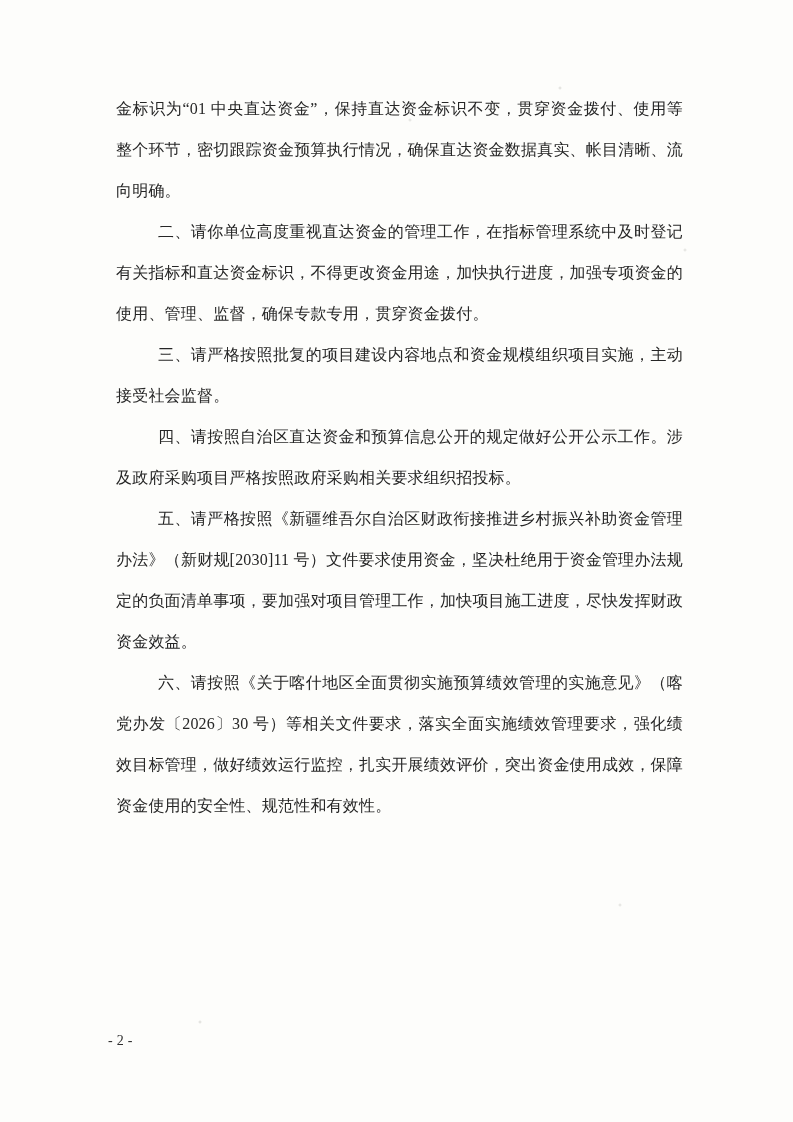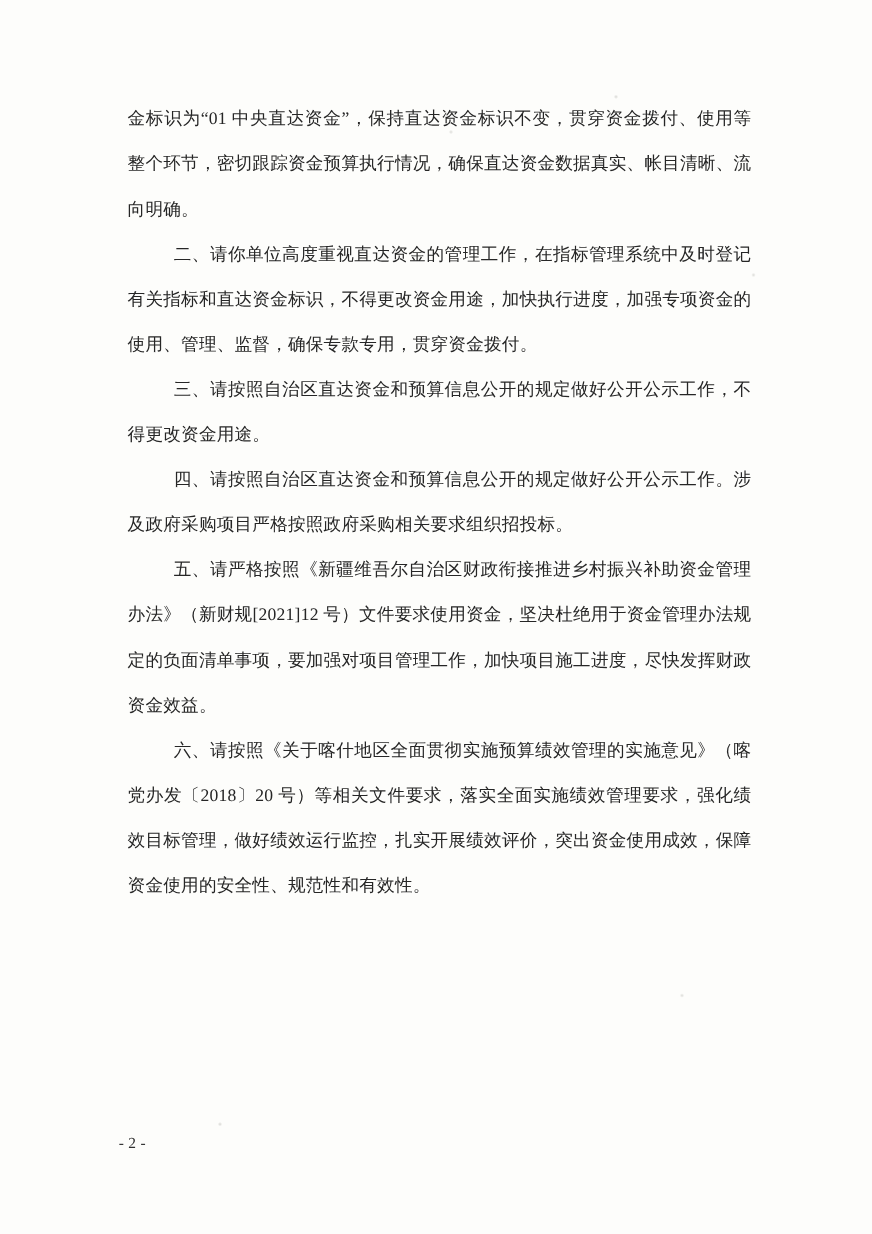--- a/index.html
+++ b/index.html
@@ -55,19 +55,19 @@
   }
 </style>
 </head>
 <body>
 
 <div class="paper">
   <main class="body-text">
 
   <p>金标识为“01 中央直达资金”，保持直达资金标识不变，贯穿资金拨付、使用等整个环节，密切跟踪资金预算执行情况，确保直达资金数据真实、帐目清晰、流向明确。</p>
       <p class="indent">二、请你单位高度重视直达资金的管理工作，在指标管理系统中及时登记有关指标和直达资金标识，不得更改资金用途，加快执行进度，加强专项资金的使用、管理、监督，确保专款专用，贯穿资金拨付。</p>
-      <p class="indent">三、请按照自治区直达资金和预算信息公开的规定做好公开公示工作，不得更改资金用途。</p>
+      <p class="indent">三、请严格按照批复的项目建设内容地点和资金规模组织项目实施，主动接受社会监督。</p>
       <p class="indent">四、请按照自治区直达资金和预算信息公开的规定做好公开公示工作。涉及政府采购项目严格按照政府采购相关要求组织招投标。</p>
-      <p class="indent">五、请严格按照《新疆维吾尔自治区财政衔接推进乡村振兴补助资金管理办法》（新财规[2021]12 号）文件要求使用资金，坚决杜绝用于资金管理办法规定的负面清单事项，要加强对项目管理工作，加快项目施工进度，尽快发挥财政资金效益。</p>
-      <p class="indent">六、请按照《关于喀什地区全面贯彻实施预算绩效管理的实施意见》（喀党办发〔2018〕20 号）等相关文件要求，落实全面实施绩效管理要求，强化绩效目标管理，做好绩效运行监控，扎实开展绩效评价，突出资金使用成效，保障资金使用的安全性、规范性和有效性。</p>
+      <p class="indent">五、请严格按照《新疆维吾尔自治区财政衔接推进乡村振兴补助资金管理办法》（新财规[2030]11 号）文件要求使用资金，坚决杜绝用于资金管理办法规定的负面清单事项，要加强对项目管理工作，加快项目施工进度，尽快发挥财政资金效益。</p>
+      <p class="indent">六、请按照《关于喀什地区全面贯彻实施预算绩效管理的实施意见》（喀党办发〔2026〕30 号）等相关文件要求，落实全面实施绩效管理要求，强化绩效目标管理，做好绩效运行监控，扎实开展绩效评价，突出资金使用成效，保障资金使用的安全性、规范性和有效性。</p>
     </main>
   <div class="page-number">-2-</div>
 </div>
 
 </body></html>

